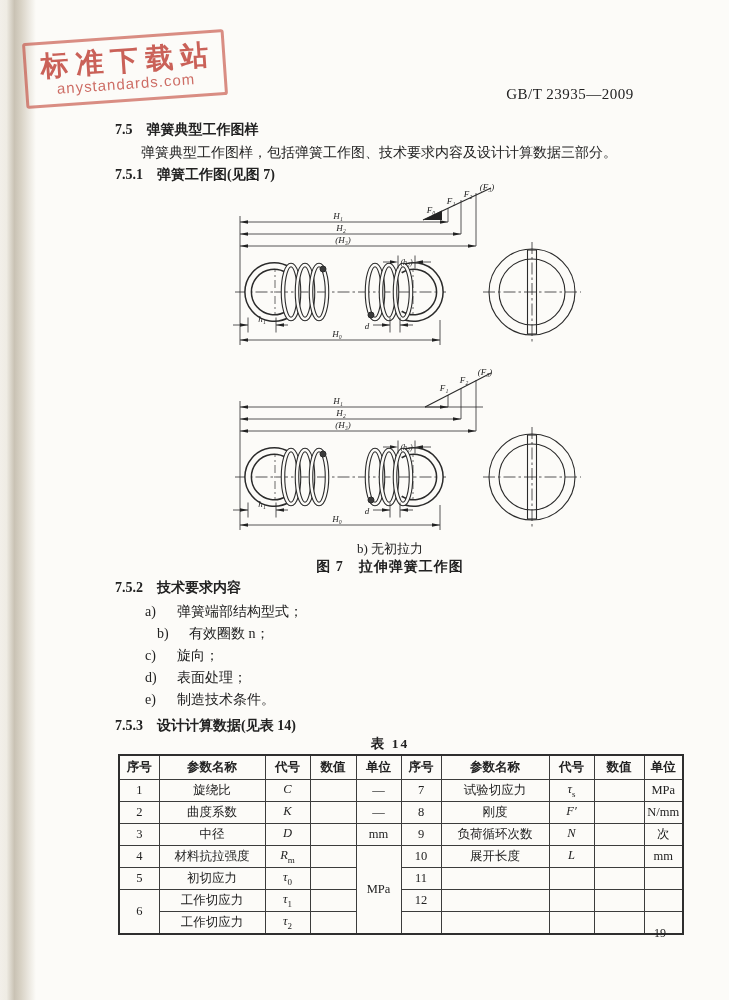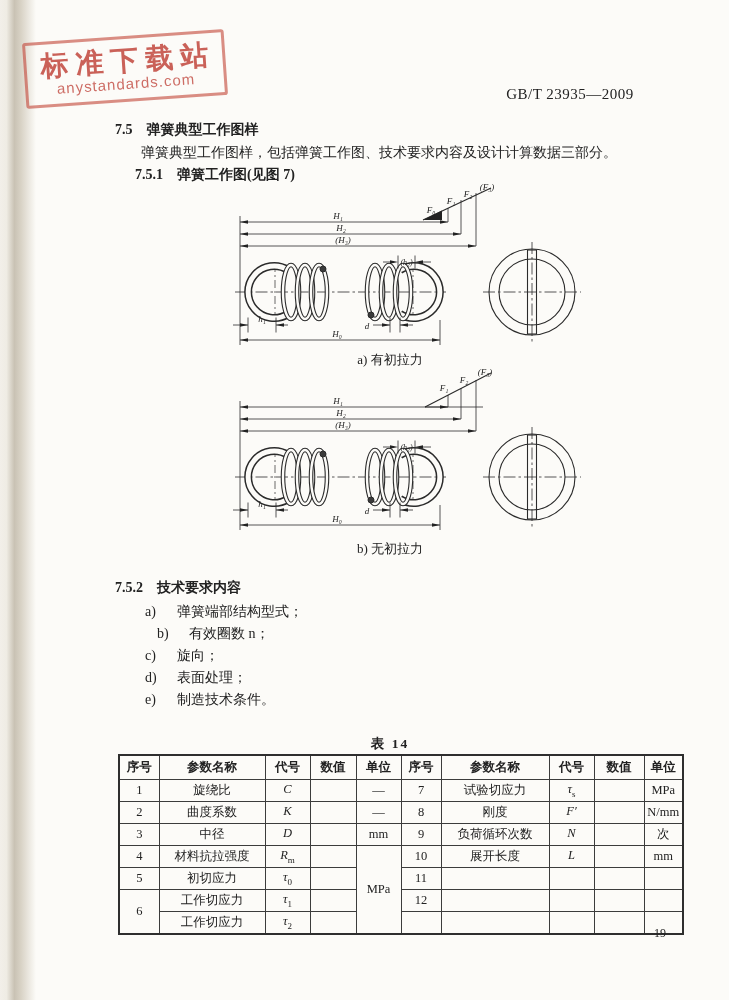--- a/index.html
+++ b/index.html
@@ -67,21 +67,21 @@
   </div>
 
   <div class="abs doccode">GB/T 23935—2009</div>
 
   <div class="abs h" style="left:115px;top:121px;">
     <span class="num">7.5</span><span>弹簧典型工作图样</span>
   </div>
 
   <div class="abs txt" style="left:141px;top:144px;">弹簧典型工作图样，包括弹簧工作图、技术要求内容及设计计算数据三部分。</div>
 
-  <div class="abs h" style="left:115px;top:166px;margin-left:20px;">
+  <div class="abs h" style="left:115px;top:166px;">
     <span class="num">7.5.1</span><span>弹簧工作图(见图 7)</span>
   </div>
 
   <svg class="abs" style="left:233px;top:182px;" width="380" height="170" viewBox="0 0 380 170">
     <g>
       <line class="med" x1="190" y1="38" x2="258" y2="6"></line>
       <polygon class="ah" points="190,38 209,38 209,28.5"></polygon>
       <line class="thin" x1="215" y1="26" x2="215" y2="40"></line>
       <line class="thin" x1="228" y1="18" x2="228" y2="52"></line>
       <line class="thin" x1="243" y1="11" x2="243" y2="64"></line>
@@ -160,21 +160,20 @@
       <line class="cl" x1="250" y1="110" x2="348" y2="110"></line>
       <line class="cl" x1="299" y1="60" x2="299" y2="160"></line>
       <circle class="med" cx="299" cy="110" r="43" fill="none"></circle>
       <circle class="med" cx="299" cy="110" r="33" fill="none"></circle>
       <line class="med" x1="294.5" y1="68" x2="294.5" y2="152"></line>
         <line class="med" x1="303.5" y1="68" x2="303.5" y2="152"></line>
       <line class="med" x1="294.5" y1="68" x2="303.5" y2="68"></line>
         <line class="med" x1="294.5" y1="152" x2="303.5" y2="152"></line>
     </g>
   </svg>
-  <div class="abs cap" style="left:290px;top:351px;width:200px;">a) 有初拉力</div>
 
   <svg class="abs" style="left:233px;top:367px;" width="380" height="170" viewBox="0 0 380 170">
     <g>
       <line class="med" x1="192" y1="40" x2="258" y2="6"></line>
       <line class="thin" x1="192" y1="40" x2="250" y2="40"></line>
       <line class="thin" x1="215" y1="28" x2="215" y2="40"></line>
       <line class="thin" x1="228" y1="21" x2="228" y2="52"></line>
       <line class="thin" x1="243" y1="13" x2="243" y2="64"></line>
       <text class="dim" x="211" y="24" text-anchor="middle">F₁</text>
       <text class="dim" x="231" y="15.5" text-anchor="middle">F₂</text>
@@ -252,20 +251,21 @@
       <circle class="med" cx="299" cy="110" r="43" fill="none"></circle>
       <circle class="med" cx="299" cy="110" r="33" fill="none"></circle>
       <line class="med" x1="294.5" y1="68" x2="294.5" y2="152"></line>
         <line class="med" x1="303.5" y1="68" x2="303.5" y2="152"></line>
       <line class="med" x1="294.5" y1="68" x2="303.5" y2="68"></line>
         <line class="med" x1="294.5" y1="152" x2="303.5" y2="152"></line>
     </g>
   </svg>
   <div class="abs cap" style="left:290px;top:540px;width:200px;">b) 无初拉力</div>
 
+  <div class="abs figcap" style="left:250px;top:558px;width:280px;">图 7　拉伸弹簧工作图</div>
 
   <div class="abs h" style="left:115px;top:579px;">
     <span class="num">7.5.2</span><span>技术要求内容</span>
   </div>
 
   <div class="abs txt li" style="left:145px;top:603px;">
     <span class="mk">a)</span><span>弹簧端部结构型式；</span>
   </div>
   <div class="abs txt li" style="left:145px;top:625px;padding-left:12px;">
     <span class="mk">b)</span><span>有效圈数 n；</span>
@@ -274,20 +274,23 @@
     <span class="mk">c)</span><span>旋向；</span>
   </div>
   <div class="abs txt li" style="left:145px;top:669px;">
     <span class="mk">d)</span><span>表面处理；</span>
   </div>
   <div class="abs txt li" style="left:145px;top:691px;">
     <span class="mk">e)</span><span>制造技术条件。</span>
   </div>
 
 
+  <div class="abs h" style="left:115px;top:717px;">
+    <span class="num">7.5.3</span><span>设计计算数据(见表 14)</span>
+  </div>
 
   <div class="abs tblcap" style="left:300px;top:735px;width:180px;">表 14</div>
 
   <table class="t14">
     <colgroup>
       <col style="width:40px">
         <col style="width:106px">
         <col style="width:45px">
         <col style="width:46px">
         <col style="width:45px">

